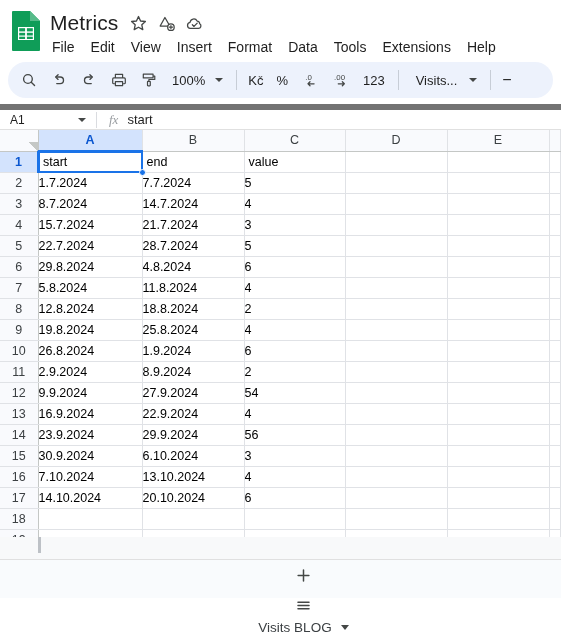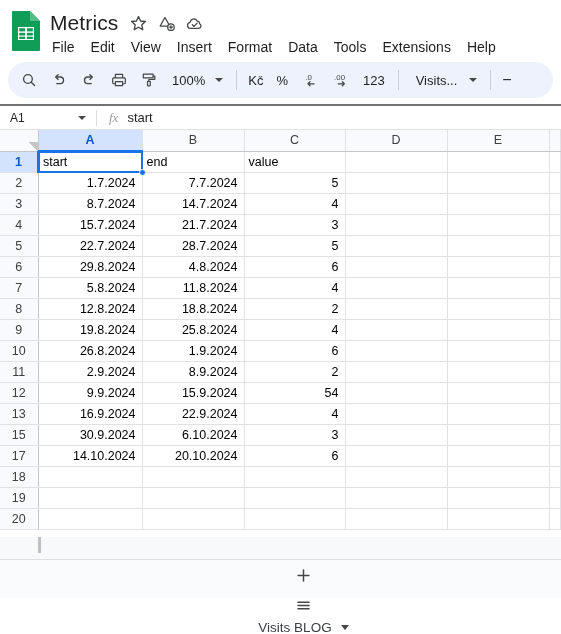--- a/index.html
+++ b/index.html
@@ -107,21 +107,21 @@
     color: #1f1f1f;
     padding-left: 10px;
     white-space: nowrap;
   }
 
   
   .formulabar {
     height: 26px;
     display: flex;
     align-items: center;
-    border-top: 2px solid #737373;
+    border-top: 6px solid #737373;
     border-bottom: 1px solid #e0e0e0;
     background: #ffffff;
   }
   .namebox {
     width: 96px;
     flex: none;
     display: flex;
     align-items: center;
     height: 100%;
     padding-left: 10px;
@@ -213,21 +213,21 @@
   }
   td.cell {
     border-right: 1px solid #e0e2e6;
     border-bottom: 1px solid #e0e2e6;
     color: #000000;
     padding: 0 4px;
     overflow: hidden;
     white-space: nowrap;
     cursor: cell;
   }
-  td.cell.num { text-align: right; padding-right: 6px; }
+  td.cell.num { padding-right: 6px; }
   td.cell.txt { text-align: left; padding-left: 4px; }
 
   
   .selbox {
     position: absolute;
     border: 2px solid #1a73e8;
     pointer-events: none;
     box-sizing: border-box;
   }
   .selhandle {
@@ -562,40 +562,58 @@
           <td class="cell num">2.9.2024</td>
           <td class="cell num">8.9.2024</td>
           <td class="cell num">2</td>
           <td class="cell"></td>
           <td class="cell"></td>
           <td class="cell"></td>
         </tr>
         <tr>
           <td class="rowhdr">12</td>
           <td class="cell num">9.9.2024</td>
-          <td class="cell num">15.9.2024</td>
+          <td class="cell num">27.9.2024</td>
           <td class="cell num">54</td>
           <td class="cell"></td>
           <td class="cell"></td>
           <td class="cell"></td>
         </tr>
         <tr>
           <td class="rowhdr">13</td>
           <td class="cell num">16.9.2024</td>
           <td class="cell num">22.9.2024</td>
           <td class="cell num">4</td>
           <td class="cell"></td>
           <td class="cell"></td>
           <td class="cell"></td>
         </tr>
         <tr>
+          <td class="rowhdr">14</td>
+          <td class="cell num">23.9.2024</td>
+          <td class="cell num">29.9.2024</td>
+          <td class="cell num">56</td>
+          <td class="cell"></td>
+          <td class="cell"></td>
+          <td class="cell"></td>
+        </tr>
+        <tr>
           <td class="rowhdr">15</td>
           <td class="cell num">30.9.2024</td>
           <td class="cell num">6.10.2024</td>
           <td class="cell num">3</td>
+          <td class="cell"></td>
+          <td class="cell"></td>
+          <td class="cell"></td>
+        </tr>
+        <tr>
+          <td class="rowhdr">16</td>
+          <td class="cell num">7.10.2024</td>
+          <td class="cell num">13.10.2024</td>
+          <td class="cell num">4</td>
           <td class="cell"></td>
           <td class="cell"></td>
           <td class="cell"></td>
         </tr>
         <tr>
           <td class="rowhdr">17</td>
           <td class="cell num">14.10.2024</td>
           <td class="cell num">20.10.2024</td>
           <td class="cell num">6</td>
           <td class="cell"></td>

